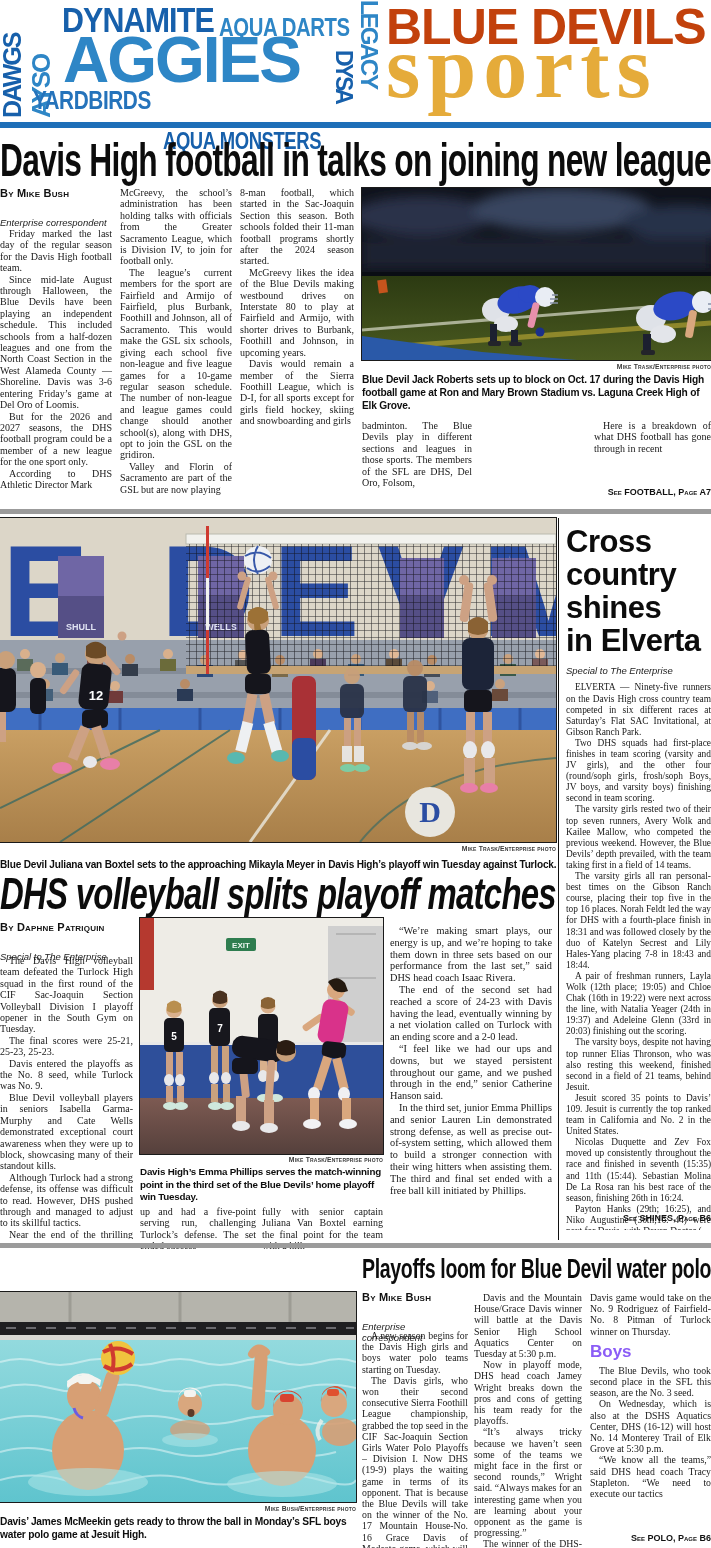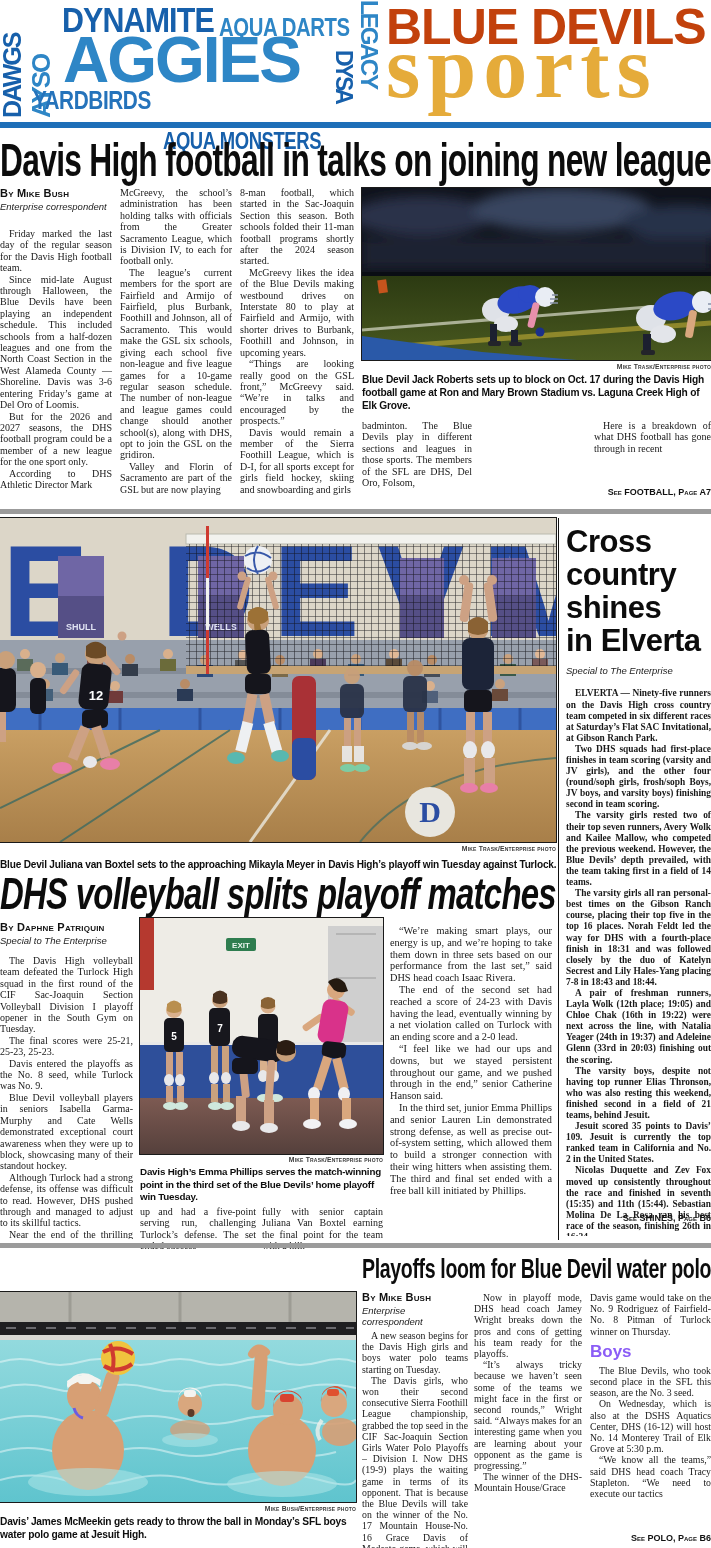--- a/index.html
+++ b/index.html
@@ -18,21 +18,21 @@
   .vrule{background:#111;}
   
   .hl{font-family:"Liberation Sans",sans-serif;font-weight:700;color:#0c0c0c;letter-spacing:-1px;}
   .hl-italic{font-style:italic;}
   .cchl{font-family:"Liberation Sans",sans-serif;font-weight:700;color:#0c0c0c;
         font-size:31px;line-height:1.06;white-space:pre-line;display:inline-block;
         transform-origin:0 0;letter-spacing:-0.5px;}
   
   .by{font-family:"Liberation Sans",sans-serif;font-weight:700;font-size:11px;
       font-variant:small-caps;letter-spacing:.2px;color:#111;}
-  .role{font-family:"Liberation Sans",sans-serif;font-style:italic;font-size:9.5px;color:#222;margin-top:2px;}
+  .role{font-family:"Liberation Sans",sans-serif;font-style:italic;font-size:9.5px;color:#222;margin-top:18px;}
   
   .copy{text-align:justify;color:#181818;}
   .copy p{margin:0;text-indent:9px;}
   .flush p:first-child{text-indent:0;}
   .s10{font-size:10px;line-height:11.4px;}
   .s98{font-size:9.8px;line-height:11.2px;}
   .s94{font-size:9.4px;line-height:11.1px;}
   .s103{font-size:10.3px;line-height:11.8px;}
   
   .caption{font-family:"Liberation Sans",sans-serif;font-weight:700;font-size:10.2px;
@@ -87,28 +87,27 @@
     <div class="role">Enterprise correspondent</div>
   </div>
 
   <div class="abs copy s10" style="left:0;top:228px;width:112px;height:278px;overflow:hidden;">
       <p>Friday marked the last day of the regular season for the Davis High football team.</p>
       <p>Since mid-late August through Halloween, the Blue Devils have been playing an independent schedule. This included schools from a half-dozen leagues and one from the North Coast Section in the West Alameda County — Shoreline. Davis was 3-6 entering Friday’s game at Del Oro of Loomis.</p>
       <p>But for the 2026 and 2027 seasons, the DHS football program could be a member of a new league for the one sport only.</p>
       <p>According to DHS Athletic Director Mark</p>
     </div>
   <div class="abs copy s10 flush" style="left:120px;top:187px;width:112px;height:319px;overflow:hidden;">
-      <p>McGreevy, the school’s administration has been holding talks with officials from the Greater Sacramento League, which is Division IV, to each for football only.</p>
+      <p>McGreevy, the school’s administration has been holding talks with officials from the Greater Sacramento League, which is Division IV, to join for football only.</p>
       <p>The league’s current members for the sport are Fairfield and Armijo of Fairfield, plus Burbank, Foothill and Johnson, all of Sacramento. This would make the GSL six schools, giving each school five non-league and five league games for a 10-game regular season schedule. The number of non-league and league games could change should another school(s), along with DHS, opt to join the GSL on the gridiron.</p>
       <p>Valley and Florin of Sacramento are part of the GSL but are now playing</p>
     </div>
   <div class="abs copy s10 flush" style="left:240px;top:187px;width:114px;height:319px;overflow:hidden;">
       <p>8-man football, which started in the Sac-Joaquin Section this season. Both schools folded their 11-man football programs shortly after the 2024 season started.</p>
       <p>McGreevy likes the idea of the Blue Devils making westbound drives on Interstate 80 to play at Fairfield and Armijo, with shorter drives to Burbank, Foothill and Johnson, in upcoming years.</p>
-      <p>“Things are looking really good on the GSL front,” McGreevy said. “We’re in talks and encouraged by the prospects.”</p>
       <p>Davis would remain a member of the Sierra Foothill League, which is D-I, for all sports except for girls field hockey, skiing and snowboarding and girls</p>
     </div>
 
   <div class="abs photo" style="left:362px;top:188px;width:349px;height:172px;">
     <svg width="349" height="172" viewBox="0 0 349 172" xmlns="http://www.w3.org/2000/svg">
       <defs>
         <linearGradient id="gfield" x1="0" y1="0" x2="0" y2="1">
           <stop offset="0" stop-color="#2c3a12"></stop>
             <stop offset="1" stop-color="#4a5a20"></stop>
         </linearGradient>
@@ -352,21 +351,21 @@
   <div class="abs fitbox" style="left:0;top:854px;width:556px;">
     <span class="caption fit" style="font-size: 10.2px; transform: scaleX(0.989324);">Blue Devil Juliana van Boxtel sets to the approaching Mikayla Meyer in Davis High’s playoff win Tuesday against Turlock.</span>
   </div>
 
   <div class="abs vrule" style="left:558px;top:518px;width:1px;height:722px;"></div>
   <div class="abs" style="left:566px;top:526px;width:145px;height:714px;">
     <span class="cchl fit" style="transform: scaleX(1);">Cross country
 shines
 in Elverta</span>
     <div class="role" style="margin-top:8px;">Special to The Enterprise</div>
-    <div class="copy s94" style="margin-top:12px;height:548px;overflow:hidden;font-weight:bold;">
+    <div class="copy s94" style="margin-top:6px;height:548px;overflow:hidden;">
         <p>ELVERTA — Ninety-five runners on the Davis High cross country team competed in six different races at Saturday’s Flat SAC Invitational, at Gibson Ranch Park.</p>
         <p>Two DHS squads had first-place finishes in team scoring (varsity and JV girls), and the other four (round/soph girls, frosh/soph Boys, JV boys, and varsity boys) finishing second in team scoring.</p>
         <p>The varsity girls rested two of their top seven runners, Avery Wolk and Kailee Mallow, who competed the previous weekend. However, the Blue Devils’ depth prevailed, with the team taking first in a field of 14 teams.</p>
         <p>The varsity girls all ran personal-best times on the Gibson Ranch course, placing their top five in the top 16 places.  Norah Feldt led the way for DHS with a fourth-place finish in 18:31 and was followed closely by the duo of Katelyn Secrest and Lily Hales-Yang placing 7-8 in 18:43 and 18:44.</p>
         <p>A pair of freshman runners, Layla Wolk (12th place; 19:05) and Chloe Chak (16th in 19:22) were next across the line, with Natalia Yeager (24th in 19:37) and Adeleine Glenn (33rd in 20:03) finishing out the scoring.</p>
         <p>The varsity boys, despite not having top runner Elias Thronson, who was also resting this weekend, finished second in a field of 21 teams, behind Jesuit.</p>
         <p>Jesuit scored 35 points to Davis’ 109. Jesuit is currently the top ranked team in California and No. 2 in the United States.</p>
         <p>Nicolas Duquette and Zev Fox moved up consistently throughout the race and finished in seventh (15:35) and 11th (15:44). Sebastian Molina De La Rosa ran his best race of the season, finishing 26th in 16:24.</p>
         <p>Payton Hanks (29th; 16:25), and Niko Augustine (36th;16: 44) were next for Davis, with Deven Doctor (</p>
       </div>
@@ -377,21 +376,21 @@
     <span class="hl hl-italic fit" style="font-size: 45px; transform: scaleX(0.731579);">DHS volleyball splits playoff matches</span>
   </div>
   <div class="abs" style="left:0;top:921px;width:133px;">
     <div class="by">By Daphne Patriquin</div>
     <div class="role">Special to The Enterprise</div>
   </div>
   <div class="abs copy s10" style="left:0;top:955px;width:133px;height:284px;overflow:hidden;">
       <p>The Davis High volleyball team defeated the Turlock High squad in the first round of the CIF Sac-Joaquin Section Volleyball Division I playoff opener in the South Gym on Tuesday.</p>
       <p>The final scores were 25-21, 25-23, 25-23.</p>
       <p>Davis entered the playoffs as the No. 8 seed, while Turlock was No. 9.</p>
-      <p>Blue Devil volleyball players in seniors Isabella Garma-Murphy and Cate Wells demonstrated exceptional court awareness when they were up to block, showcasing many of their standout hockey.</p>
+      <p>Blue Devil volleyball players in seniors Isabella Garma-Murphy and Cate Wells demonstrated exceptional court awareness when they were up to block, showcasing many of their standout kills.</p>
       <p>Although Turlock had a strong defense, its offense was difficult to read. However, DHS pushed through and managed to adjust to its skillful tactics.</p>
       <p>Near the end of the thrilling first set, Logan Kwong stepped</p>
     </div>
 
   <div class="abs photo" style="left:140px;top:918px;width:243px;height:236px;">
     <svg width="243" height="236" viewBox="0 0 243 236" xmlns="http://www.w3.org/2000/svg">
       <defs>
         <linearGradient id="gfloor2" x1="0" y1="0" x2="0" y2="1">
           <stop offset="0" stop-color="#7d5a52"></stop>
             <stop offset="1" stop-color="#55403c"></stop>
@@ -565,20 +564,21 @@
   </div>
   <div class="abs" style="left:362px;top:1291px;width:106px;">
     <div class="by">By Mike Bush</div>
     <div class="role">Enterprise correspondent</div>
   </div>
   <div class="abs copy s98" style="left:362px;top:1330px;width:106px;height:218px;overflow:hidden;">
       <p>A new season begins for the Davis High girls and boys water polo teams starting on Tuesday.</p>
       <p>The Davis girls, who won their second consecutive Sierra Foothill League championship, grabbed the top seed in the CIF Sac-Joaquin Section Girls Water Polo Playoffs – Division I. Now DHS (19-9) plays the waiting game in terms of its opponent. That is because the Blue Devils will take on the winner of the No. 17 Mountain House-No. 16 Grace Davis of Modesto game, which will take place on Monday.</p>
     </div>
   <div class="abs copy s98" style="left:474px;top:1292px;width:108px;height:256px;overflow:hidden;">
+      <p>Davis and the Mountain House/Grace Davis winner will battle at the Davis Senior High School Aquatics Center on Tuesday at 5:30 p.m.</p>
       <p>Now in playoff mode, DHS head coach Jamey Wright breaks down the pros and cons of getting his team ready for the playoffs.</p>
       <p>“It’s always tricky because we haven’t seen some of the teams we might face in the first or second rounds,” Wright said. “Always makes for an interesting game when you are learning about your opponent as the game is progressing.”</p>
       <p>The winner of the DHS-Mountain House/Grace</p>
     </div>
   <div class="abs" style="left:590px;top:1292px;width:121px;height:256px;overflow:hidden;">
     <div class="copy s98 flush">
         <p>Davis game would take on the No. 9 Rodriguez of Fairfield-No. 8 Pitman of Turlock winner on Thursday.</p>
       </div>
     <div class="subhead">Boys</div>
     <div class="copy s98">

